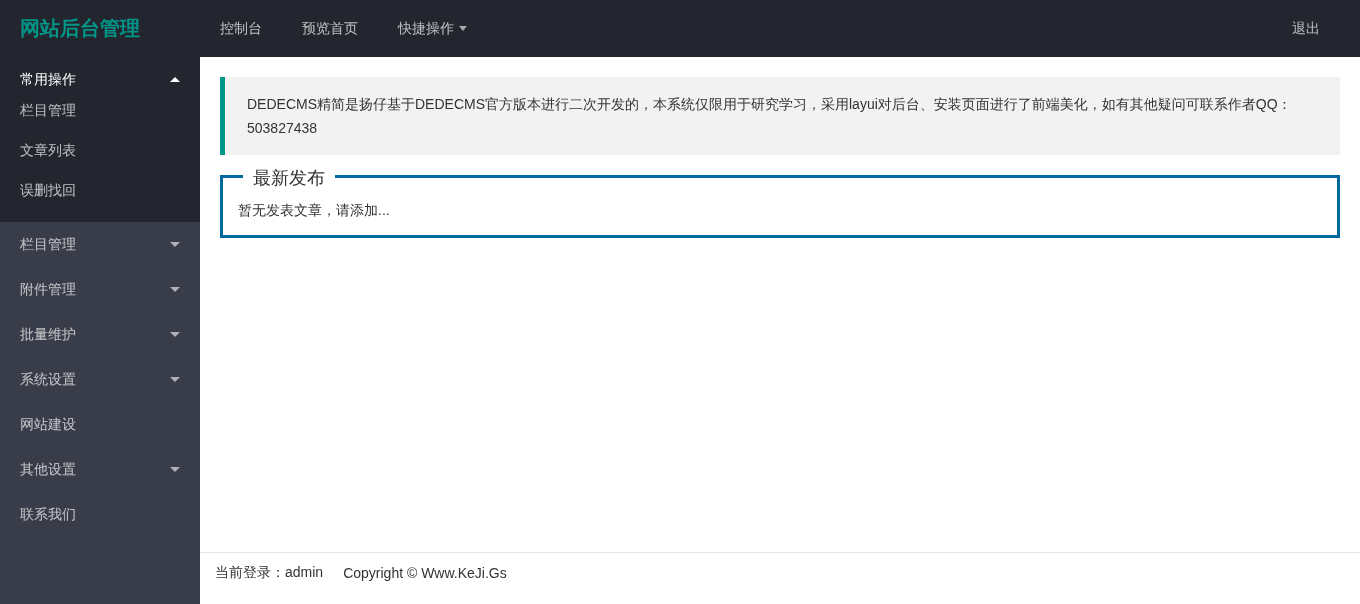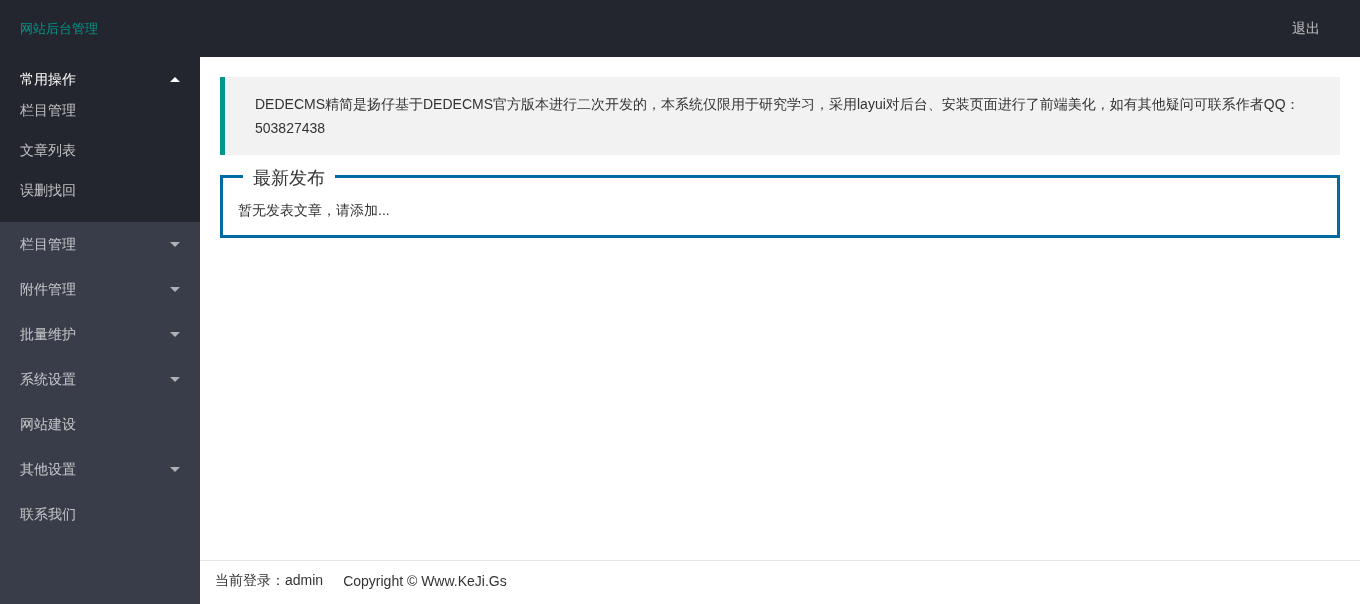--- a/index.html
+++ b/index.html
@@ -22,23 +22,24 @@
     .header {
       height: 57px;
       background: #23262e;
       display: flex;
       align-items: center;
       padding: 0;
     }
     
     .logo {
       color: #009688;
-      font-size: 13px;
+      font-size: 20px;
       padding: 0 20px;
       width: 200px;
+      font-weight: bold;
     }
     
     .header-nav {
       display: flex;
       flex: 1;
       height: 100%;
     }
     
     .nav-item {
       color: rgba(255,255,255,0.7);
@@ -128,21 +129,21 @@
       right: 0;
       top: 57px;
       bottom: 40px;
       padding: 20px;
       overflow: auto;
     }
     
     .quote-box {
       border-left: 5px solid #009688;
       background: #f2f2f2;
-      padding: 15px 15px 15px 30px;
+      padding: 15px 15px 15px 22px;
       margin-bottom: 20px;
       line-height: 24px;
       color: #333;
     }
     
     .fieldset {
       border: 3px solid #0369a1;
       padding: 10px 15px 15px 15px;
       position: relative;
     }
@@ -161,39 +162,51 @@
     .fieldset-content {
       color: #333;
       margin-top: -10px;
     }
     
     
     .footer {
       position: absolute;
       left: 200px;
       right: 0;
-      bottom: 4px;
+      bottom: 12px;
       height: 40px;
       border-top: 1px solid #e6e6e6;
       display: flex;
       align-items: center;
       padding: 0 15px;
       color: #333;
       font-size: 14px;
     }
     
     .footer-user {
       margin-right: 20px;
     }
   </style>
 </head>
 <body>
 
 <div class="header">
   <div class="logo">网站后台管理</div>
+  <div class="header-nav">
+    <div class="nav-item">
+      <span>控制台</span>
+    </div>
+    <div class="nav-item">
+      <span>预览首页</span>
+    </div>
+    <div class="nav-item">
+      <span>快捷操作</span>
+      <span class="caret"></span>
+    </div>
+  </div>
   <div class="header-right">
     <div class="nav-item">
       <span>退出</span>
     </div>
   </div>
 </div>
 
 <div class="sidebar">
   <div class="side-item expanded">
     <span>常用操作</span>

